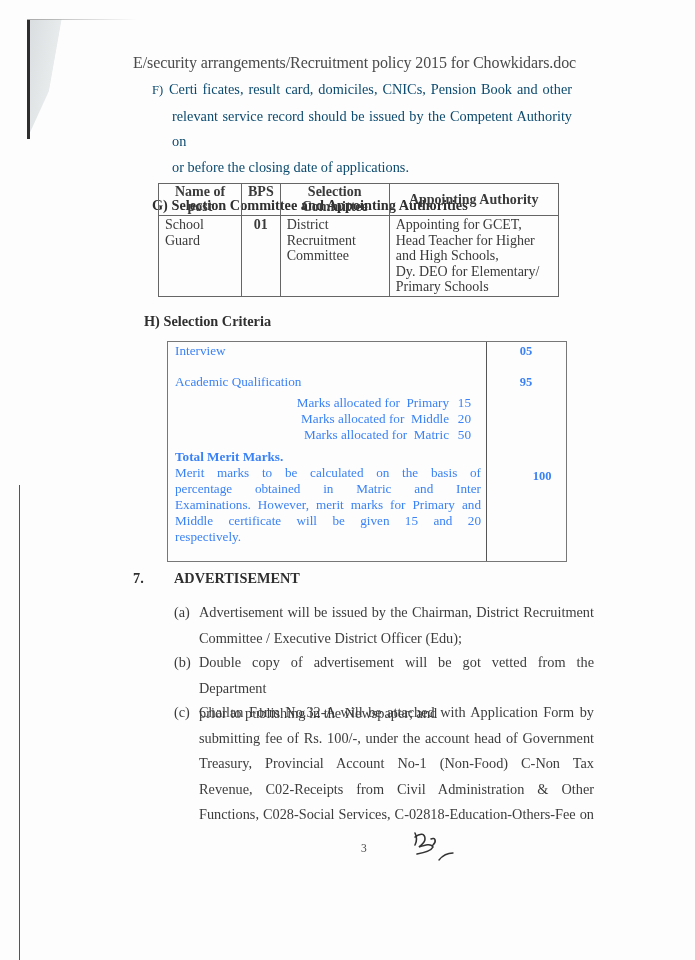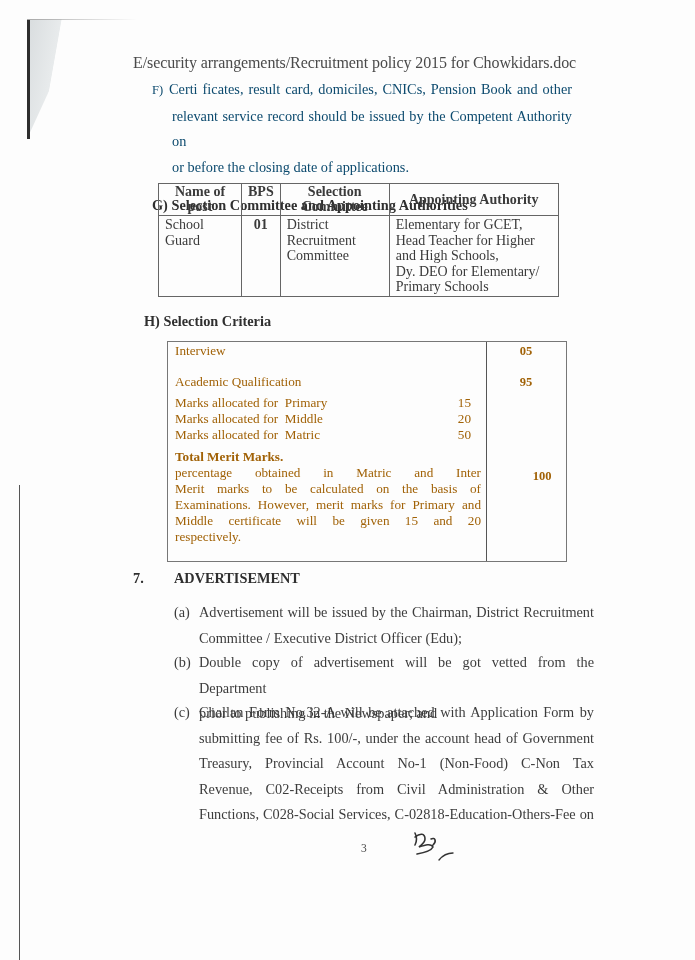--- a/index.html
+++ b/index.html
@@ -54,29 +54,29 @@
   table.committee th { font-weight: bold; text-align: center; height: 30px; line-height: 14.5px; padding-top: 1px; }
   table.committee td { height: 79px; padding-top: 1px; }
   .c1 { width: 70px; } .c2 { width: 24px; text-align: center; }
   .c3 { width: 96px; } .c4 { width: 156px; }
   th.c4 { vertical-align: middle !important; }
   td.bps { font-weight: bold; text-align: center; }
 
   .criteria {
     position: absolute; left: 167px; top: 341px; width: 398px; height: 219px;
     border: 1px solid #777;
-    font-size: 13.2px; color: #a16207;
+    font-size: 13.2px; color: #3b82f6;
   }
   .criteria .divider {
     position: absolute; left: 318px; top: 0; width: 1px; height: 219px; background: #555;
   }
   .criteria .left { position: absolute; left: 7px; top: 1px; width: 306px; }
   .criteria .right { position: absolute; left: 319px; top: 0; width: 78px; text-align: center; font-weight: bold; font-size: 12.5px; }
   .crit-row { line-height: 16px; }
-  .alloc { display: flex; justify-content: space-between; width: 296px; line-height: 16px; }
+  .alloc { display: flex; justify-content: flex-end; width: 296px; line-height: 16px; }
   .alloc .val { width: 22px; text-align: right; }
   .total-title { font-weight: bold; line-height: 16px; }
   .total-desc { text-align: justify; line-height: 16px; width: 306px; }
   .total-desc span.jl { display: block; text-align: justify; text-align-last: justify; }
   .total-desc span.jl.last { text-align-last: left; }
 
   .sec7 { position: absolute; top: 570px; font-size: 14.3px; font-weight: bold; color: #2f2f2f; }
   .sec7-num { left: 133px; }
   .sec7-title { left: 174px; }
 
@@ -120,21 +120,21 @@
       <div>School</div>
       <div>Guard</div>
     </td>
     <td class="c2 bps">01</td>
     <td class="c3">
       <div>District</div>
       <div>Recruitment</div>
       <div>Committee</div>
     </td>
     <td class="c4">
-      <div>Elementary for GCET,</div>
+      <div>Appointing for GCET,</div>
       <div>Head Teacher for Higher</div>
       <div>and High Schools,</div>
       <div>Dy. DEO for Elementary/</div>
       <div>Primary Schools</div>
     </td>
   </tr>
 </tbody>
   </table>
 
 <div class="heading h-h">H) Selection Criteria</div>
@@ -154,22 +154,22 @@
       <span style="white-space:pre">Marks allocated for  Middle</span>
       <span class="val">20</span>
     </div>
     <div class="alloc">
       <span style="white-space:pre">Marks allocated for  Matric</span>
       <span class="val">50</span>
     </div>
     <div style="height:6px"></div>
     <div class="total-title">Total Merit Marks.</div>
     <div class="total-desc">
+      <span class="jl">Merit marks to be calculated on the basis of</span>
       <span class="jl">percentage obtained in Matric and Inter</span>
-      <span class="jl">Merit marks to be calculated on the basis of</span>
       <span class="jl">Examinations. However, merit marks for Primary and</span>
       <span class="jl">Middle certificate will be given 15 and 20</span>
       <span class="jl last">respectively.</span>
     </div>
   </div>
   <div class="right">
     <div style="position:absolute; left:0; width:78px; top:2px;">05</div>
     <div style="position:absolute; left:0; width:78px; top:33px;">95</div>
     <div style="position:absolute; left:16px; width:78px; top:127px;">100</div>
   </div>

